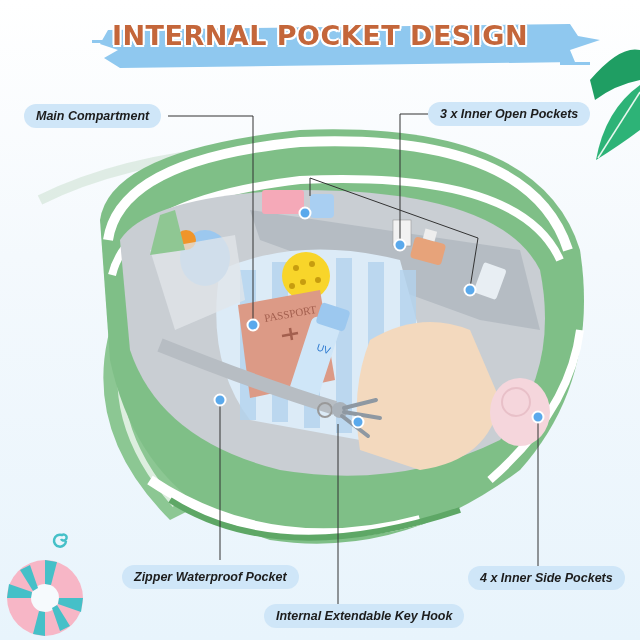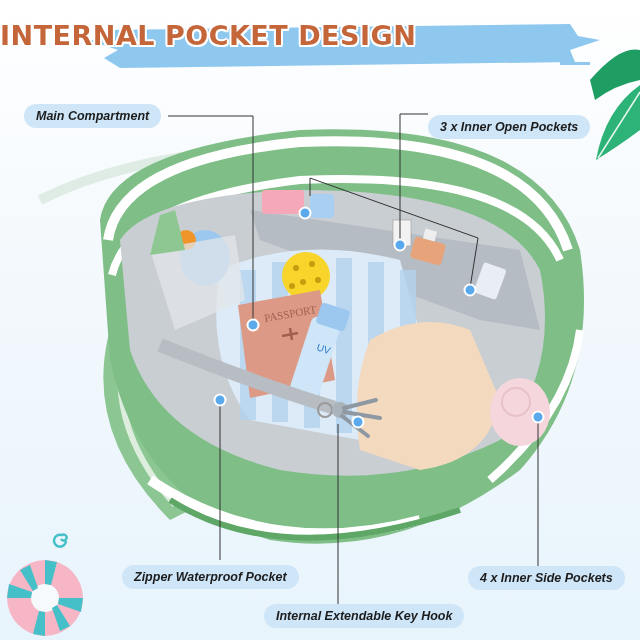--- a/index.html
+++ b/index.html
@@ -1,19 +1,19 @@
 <!DOCTYPE html>
 <html><head>
 <meta charset="utf-8">
 <style>
   html, body { margin:0; padding:0; }
   body { width:640px; height:640px; overflow:hidden; font-family:"Liberation Sans", sans-serif; }
   .canvas { position:relative; width:640px; height:640px;
     background: linear-gradient(180deg,#ffffff 0%, #f4f9fd 40%, #e8f4fc 100%); overflow:hidden; }
-  .title-text { position:absolute; left:0; top:20px; width:640px; text-align:left;
+  .title-text { position:absolute; left:0; top:20px; width:640px; text-align:center;
     font-family:"DejaVu Sans", sans-serif; font-weight:bold; font-size:27px; color:#c4663a;
     letter-spacing:0.5px;
     text-shadow: 2px 0 #fff, -2px 0 #fff, 0 2px #fff, 0 -2px #fff, 1.5px 1.5px #fff, -1.5px -1.5px #fff, 1.5px -1.5px #fff, -1.5px 1.5px #fff; }
   .label { position:absolute; background:#cfe6f8; border-radius:14px; padding:0 12px; height:24px; line-height:24px;
     font-size:12.5px; font-weight:bold; font-style:italic; color:#1c1c1c; white-space:nowrap; }
   .svgbg { position:absolute; left:0; top:0; }
 </style>
 </head>
 <body>
 
@@ -145,18 +145,18 @@
       <circle cx="470" cy="290" r="5.5"></circle>
       <circle cx="220" cy="400" r="5.5"></circle>
       <circle cx="358" cy="422" r="5.5"></circle>
       <circle cx="538" cy="417" r="5.5"></circle>
     </g>
   </svg>
 
   <div class="title-text">INTERNAL POCKET DESIGN</div>
 
   <div class="label" style="left:24px; top:104px;">Main Compartment</div>
-  <div class="label" style="left:428px; top:115px;">3 x Inner Open Pockets</div>
+  <div class="label" style="left:428px; top:102px;">3 x Inner Open Pockets</div>
   <div class="label" style="left:122px; top:565px;">Zipper Waterproof Pocket</div>
   <div class="label" style="left:264px; top:604px;">Internal Extendable Key Hook</div>
   <div class="label" style="left:468px; top:566px;">4 x Inner Side Pockets</div>
 
 </div>
 
 </body></html>

